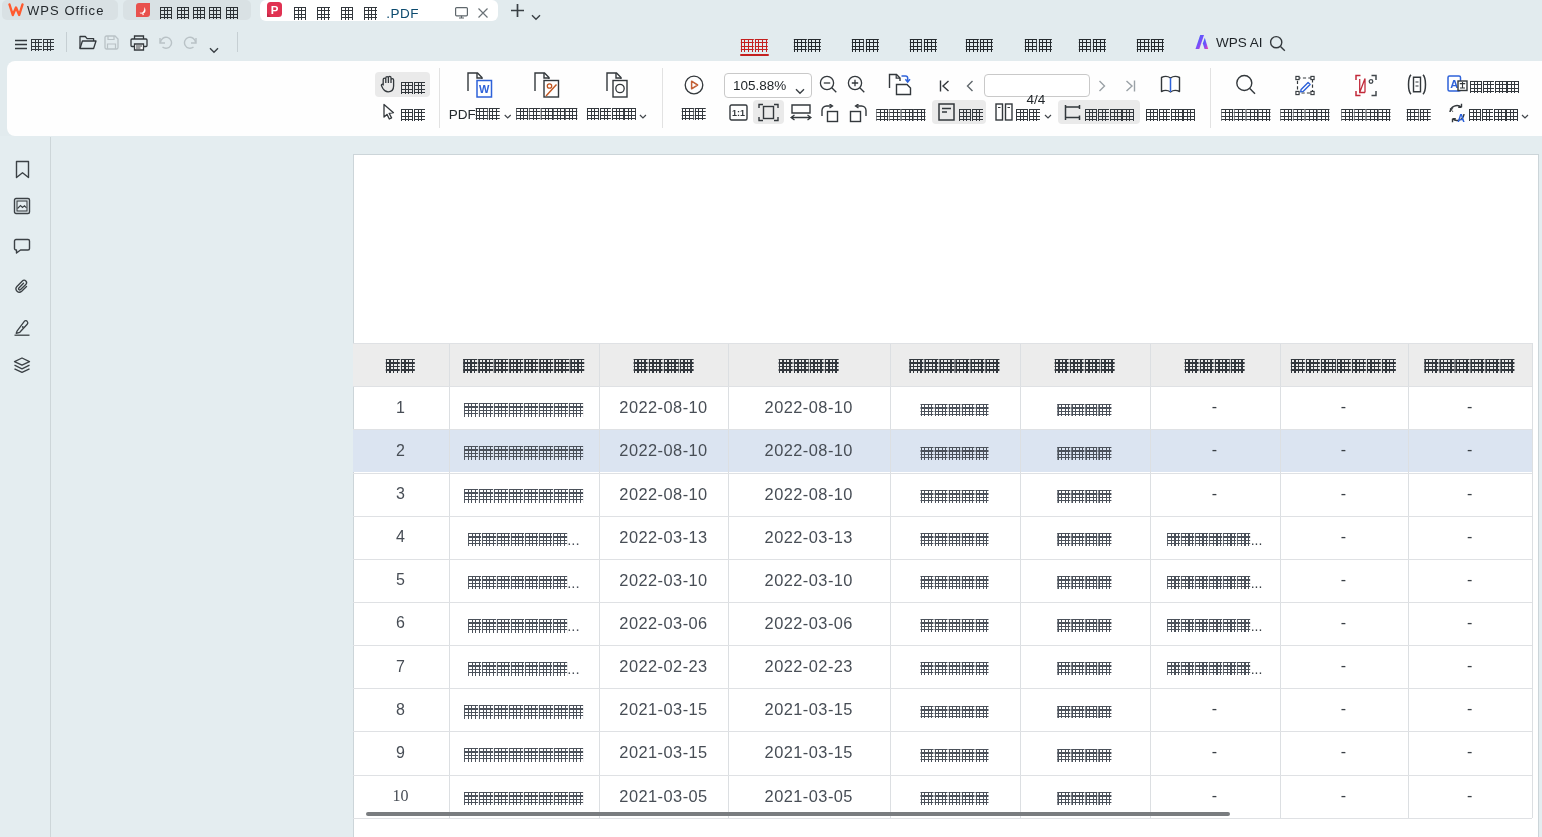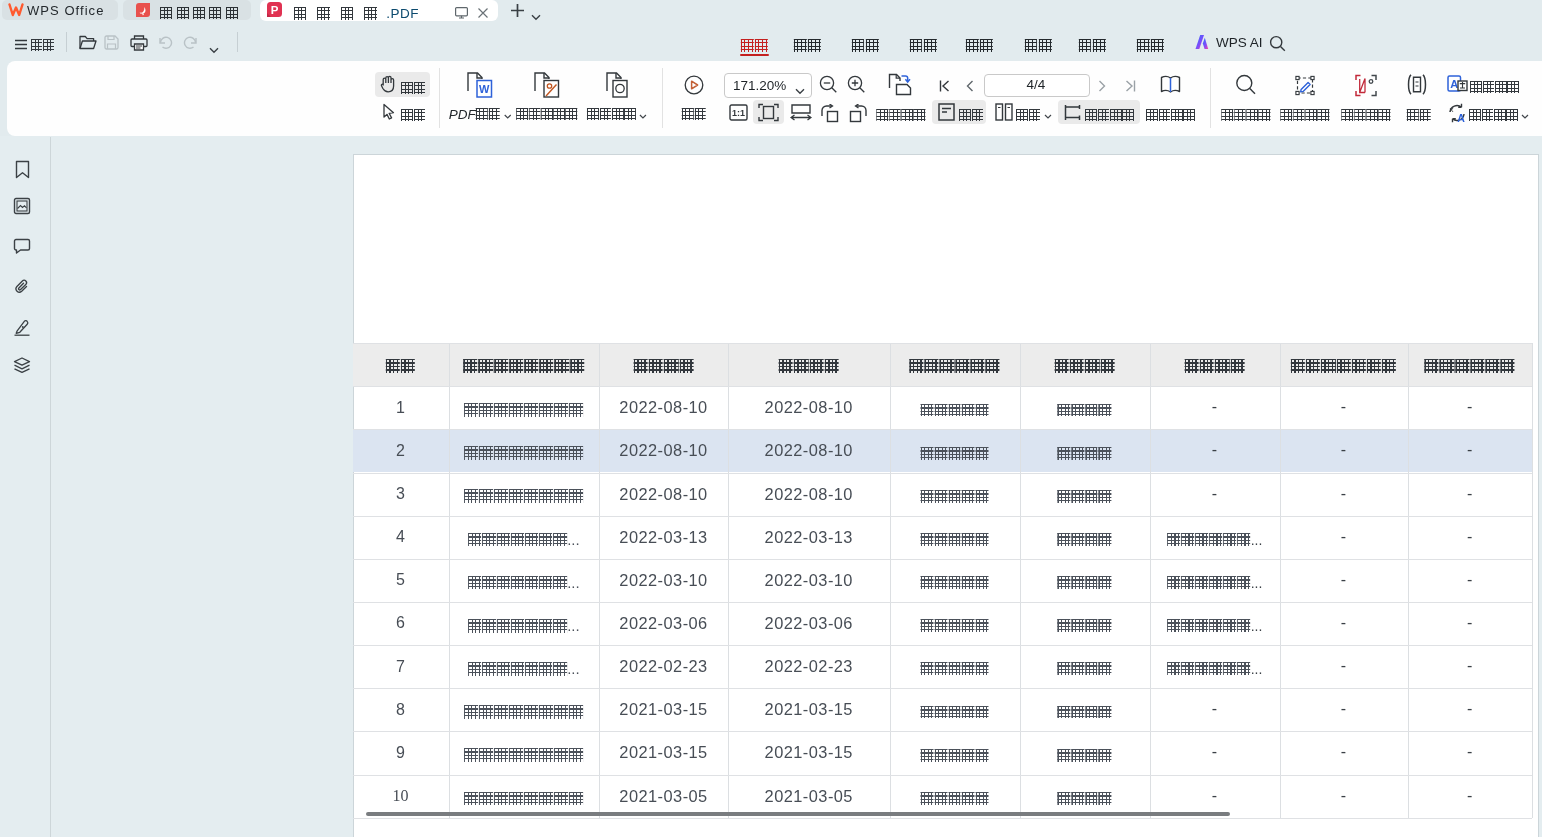--- a/index.html
+++ b/index.html
@@ -110,21 +110,21 @@
       <path d="M3 1.5 L12.5 9.7 L8.1 10.3 L10.6 14.9 L8.3 16 L6 11.4 L3 14 Z" fill="none" stroke="#33383c" stroke-width="1.3" stroke-linejoin="round"></path>
     </svg></div>
 <div style="left:401px;top:105px;width:28px;height:13px;--gw:11.6px;--gh:12.4px;--gm:0.35px;--gc:#33383d;"><i class="g"></i><i class="g"></i></div>
 <div style="left:439px;top:68px;width:1px;height:60px;background:#e2e2e2;"></div>
 <div style="left:480px;top:71px;transform:translateX(-50%);white-space:nowrap;"><svg width="27" height="28" viewBox="0 0 27 28">
       <path d="M1.5 20 V2 H11 L15.5 6.5 V8" fill="none" stroke="#33383c" stroke-width="1.4"></path>
       <path d="M10.5 2 V7 H15.5" fill="none" stroke="#33383c" stroke-width="1.4"></path>
       <rect x="10.5" y="9.5" width="14.5" height="16.5" fill="#fff" stroke="#2e62d9" stroke-width="1.5"></rect>
       <text x="17.8" y="22" font-size="11" font-weight="bold" fill="#2e62d9" text-anchor="middle" font-family="Liberation Sans">W</text>
     </svg></div>
-<div style="left:480px;top:104.5px;transform:translateX(-50%);white-space:nowrap;font-style:italic;--gw:11.6px;--gh:12.4px;--gm:0.35px;--gc:#33383d;"><span style="font-size:13.5px;color:#24292d;vertical-align:middle">PDF</span><i class="g"></i><i class="g"></i><svg width="8" height="5" viewBox="0 0 8 5" style="margin-left:3px">
+<div style="left:480px;top:104.5px;transform:translateX(-50%);white-space:nowrap;--gw:11.6px;--gh:12.4px;--gm:0.35px;--gc:#33383d;"><span style="font-size:13.5px;color:#24292d;vertical-align:middle">PDF</span><i class="g"></i><i class="g"></i><svg width="8" height="5" viewBox="0 0 8 5" style="margin-left:3px">
       <path d="M1 1 L4 4 L7 1" fill="none" stroke="#41464b" stroke-width="1.2"></path>
     </svg></div>
 <div style="left:547px;top:71px;transform:translateX(-50%);white-space:nowrap;"><svg width="27" height="28" viewBox="0 0 27 28">
       <path d="M1.5 20 V2 H11 L15.5 6.5 V8" fill="none" stroke="#33383c" stroke-width="1.4"></path>
       <path d="M10.5 2 V7 H15.5" fill="none" stroke="#33383c" stroke-width="1.4"></path>
       <rect x="10.5" y="9.5" width="14.5" height="16.5" fill="#fff" stroke="#33383c" stroke-width="1.4"></rect>
       <circle cx="16" cy="15" r="2.2" fill="none" stroke="#c05621" stroke-width="1.3"></circle>
       <path d="M12.5 25 L23 13.5" stroke="#c05621" stroke-width="1.4"></path>
     </svg></div>
 <div style="left:547px;top:104.5px;transform:translateX(-50%);white-space:nowrap;--gw:11.6px;--gh:12.4px;--gm:0.35px;--gc:#33383d;"><i class="g"></i><i class="g"></i><i class="g"></i><i class="g"></i><i class="g"></i></div>
@@ -137,21 +137,21 @@
 <div style="left:617px;top:104.5px;transform:translateX(-50%);white-space:nowrap;--gw:11.6px;--gh:12.4px;--gm:0.35px;--gc:#33383d;"><i class="g"></i><i class="g"></i><i class="g"></i><i class="g"></i><svg width="8" height="5" viewBox="0 0 8 5" style="margin-left:3px">
       <path d="M1 1 L4 4 L7 1" fill="none" stroke="#41464b" stroke-width="1.2"></path>
     </svg></div>
 <div style="left:662px;top:68px;width:1px;height:60px;background:#e2e2e2;"></div>
 <div style="left:684px;top:75px;width:20px;height:20px;"><svg width="20" height="20" viewBox="0 0 20 20">
       <circle cx="10" cy="10" r="8.8" fill="none" stroke="#33383c" stroke-width="1.3"></circle>
       <path d="M7.6 6.2 L13.6 10 L7.6 13.8 Z" fill="none" stroke="#c25f35" stroke-width="1.5" stroke-linejoin="round"></path>
     </svg></div>
 <div style="left:694px;top:104.5px;transform:translateX(-50%);white-space:nowrap;--gw:11.6px;--gh:12.4px;--gm:0.35px;--gc:#33383d;"><i class="g"></i><i class="g"></i></div>
 <div style="left:724px;top:73px;width:86px;height:23px;background:#fff;border:1px solid #c9c9c9;border-radius:4px;"></div>
-<div style="left:733px;top:78px;width:60px;height:14px;font-size:13.5px;color:#1e2327;">171.20%</div>
+<div style="left:733px;top:78px;width:60px;height:14px;font-size:13.5px;color:#1e2327;">105.88%</div>
 <div style="left:795px;top:81px;width:10px;height:7px;"><svg width="10" height="7" viewBox="0 0 10 7">
       <path d="M1 1.2 L5 5.2 L9 1.2" fill="none" stroke="#3a4045" stroke-width="1.4"></path>
     </svg></div>
 <div style="left:819px;top:75px;width:19px;height:19px;"><svg width="19" height="19" viewBox="0 0 19 19">
       <circle cx="8" cy="8" r="6.6" fill="none" stroke="#33383c" stroke-width="1.3"></circle>
       <path d="M12.8 12.8 L17.3 17.3" stroke="#33383c" stroke-width="1.3"></path>
       <path d="M4.8 8 H11.2" stroke="#33383c" stroke-width="1.3"></path>
     </svg></div>
 <div style="left:847px;top:75px;width:19px;height:19px;"><svg width="19" height="19" viewBox="0 0 19 19">
       <circle cx="8" cy="8" r="6.6" fill="none" stroke="#33383c" stroke-width="1.3"></circle>
@@ -189,21 +189,21 @@
       <path d="M10.5 0 L7.5 2 L10.5 4" fill="none" stroke="#33383c" stroke-width="1.3"></path>
     </svg></div>
 <div style="left:901px;top:105px;transform:translateX(-50%);white-space:nowrap;--gw:11.6px;--gh:12.4px;--gm:0.35px;--gc:#33383d;"><i class="g"></i><i class="g"></i><i class="g"></i><i class="g"></i></div>
 <div style="left:939px;top:78px;width:11px;height:12px;"><svg width="11" height="12" viewBox="0 0 11 12">
       <path d="M1.5 0.5 V11.5 M9.5 1 L4 6 L9.5 11" fill="none" stroke="#33383c" stroke-width="1.4"></path>
     </svg></div>
 <div style="left:966px;top:78px;width:8px;height:12px;"><svg width="8" height="12" viewBox="0 0 8 12">
       <path d="M6.5 1 L1.5 6 L6.5 11" fill="none" stroke="#60676c" stroke-width="1.4"></path>
     </svg></div>
 <div style="left:984px;top:73.5px;width:104px;height:21px;background:#fff;border:1px solid #c9c9c9;border-radius:4px;"></div>
-<div style="left:984px;top:77px;width:104px;height:14px;font-size:13.5px;color:#1e2327;text-align:center;">4/4</div>
+<div style="left:984px;top:92px;width:104px;height:14px;font-size:13.5px;color:#1e2327;text-align:center;">4/4</div>
 <div style="left:1098px;top:78px;width:8px;height:12px;"><svg width="8" height="12" viewBox="0 0 8 12">
       <path d="M1.5 1 L6.5 6 L1.5 11" fill="none" stroke="#9aa1a6" stroke-width="1.4"></path>
     </svg></div>
 <div style="left:1125px;top:78px;width:11px;height:12px;"><svg width="11" height="12" viewBox="0 0 11 12">
       <path d="M9.5 0.5 V11.5 M1.5 1 L7 6 L1.5 11" fill="none" stroke="#9aa1a6" stroke-width="1.4"></path>
     </svg></div>
 <div style="left:1160px;top:75px;width:21px;height:20px;"><svg width="21" height="20" viewBox="0 0 21 20">
       <path d="M1.5 2.5 C4.5 1 8 1.2 10.5 3 C13 1.2 16.5 1 19.5 2.5 V16.5 C16.5 15 13 15.2 10.5 17 C8 15.2 4.5 15 1.5 16.5 Z" fill="none" stroke="#33383c" stroke-width="1.4" stroke-linejoin="round"></path>
       <path d="M10.5 3 V17" stroke="#2e62d9" stroke-width="1.5"></path>
     </svg></div>

